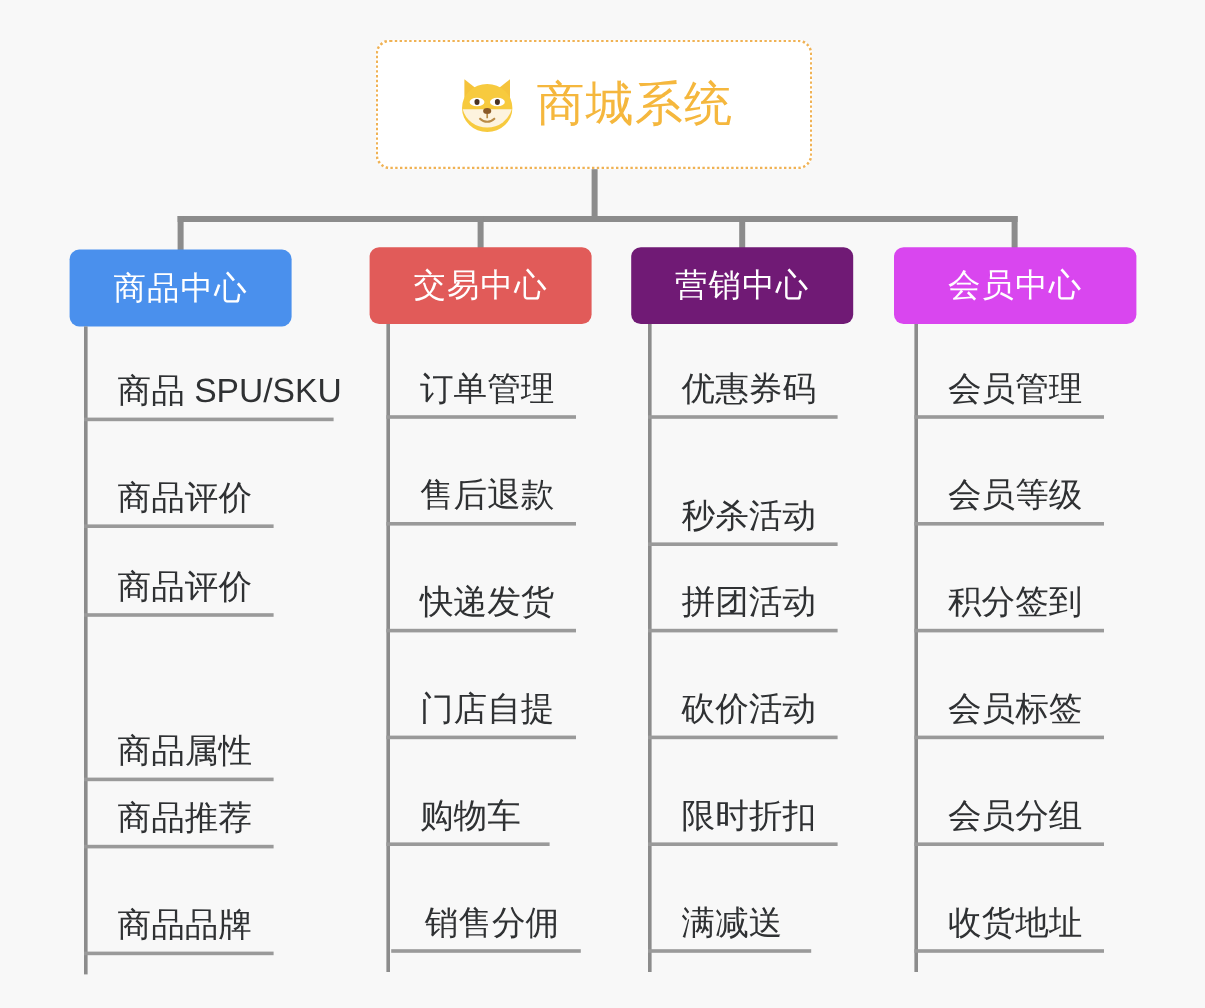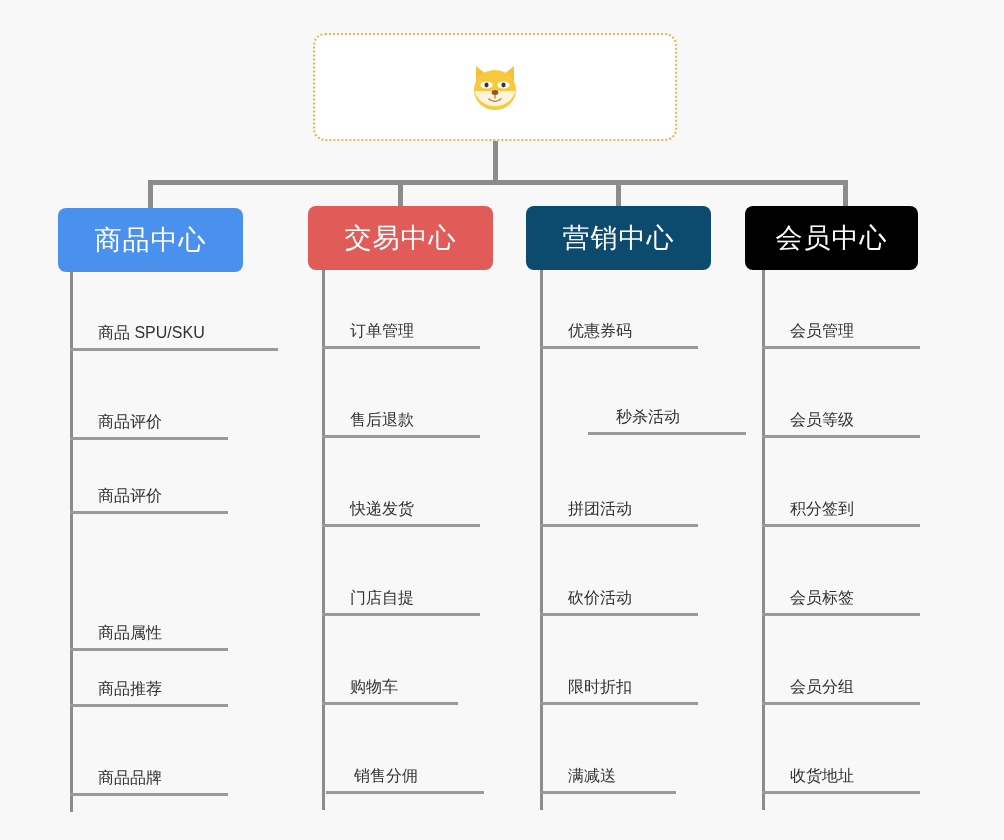--- a/index.html
+++ b/index.html
@@ -78,21 +78,21 @@
     background: #8c8c8c;
   }
   .leaf {
     position: absolute;
     height: 89px;
   }
   .leaf-label {
     position: absolute;
     left: 28px;
     bottom: 9px;
-    font-size: 16px;
+    font-size: 28px;
     line-height: 1.1;
     color: #2f3133;
     white-space: nowrap;
   }
   .leaf-rule {
     position: absolute;
     left: 0;
     bottom: 0;
     height: 3px;
     background: #9a9a9a;
@@ -112,41 +112,42 @@
         <path d="M6.6 31 a21 20 0 0 0 40.8 0 Z" fill="#fdf3de"></path>
         <ellipse cx="18.5" cy="25" rx="6.2" ry="3.6" fill="#ffffff"></ellipse>
         <ellipse cx="35.5" cy="25" rx="6.2" ry="3.6" fill="#ffffff"></ellipse>
         <ellipse cx="18.5" cy="25" rx="2.1" ry="2.4" fill="#4a3320"></ellipse>
         <ellipse cx="35.5" cy="25" rx="2.1" ry="2.4" fill="#4a3320"></ellipse>
         <ellipse cx="27" cy="32.5" rx="3.4" ry="2.5" fill="#8a5a28"></ellipse>
         <path d="M27 35 L27 38.5" stroke="#b98a46" stroke-width="1.4" fill="none"></path>
         <path d="M20.5 38.5 q6.5 6 13 0" stroke="#b98a46" stroke-width="1.6" fill="none"></path>
       </svg>
     </span>
+    <span class="root-title">商城系统</span>
   </div>
 
   <div class="conn conn-v" style="left:493px; top:141px; width:5px; height:42px;"></div>
 
   <div class="conn conn-h" style="left:148px; top:180px; width:700px; height:5px;"></div>
 
   <div class="conn conn-v" style="left:148px; top:180px; width:5px; height:30px;"></div>
   <div class="conn conn-v" style="left:398px; top:180px; width:5px; height:30px;"></div>
   <div class="conn conn-v" style="left:616px; top:180px; width:5px; height:30px;"></div>
   <div class="conn conn-v" style="left:843px; top:180px; width:5px; height:30px;"></div>
 
   <div class="col-header" style="left:58px; top:208px; width:185px; background:#4a90ed;">
     <span>商品中心</span>
   </div>
   <div class="col-header" style="left:308px; top:206px; width:185px; background:#e15b59;">
     <span>交易中心</span>
   </div>
-  <div class="col-header" style="left:526px; top:206px; width:185px; background:#0c4a6e;">
+  <div class="col-header" style="left:526px; top:206px; width:185px; background:#701a75;">
     <span>营销中心</span>
   </div>
-  <div class="col-header" style="left:745px; top:206px; width:173px; background:#000000;">
+  <div class="col-header" style="left:745px; top:206px; width:202px; background:#d946ef;">
     <span>会员中心</span>
   </div>
 
   <div class="col-spine" style="left:70px; top:272px; height:540px;"></div>
   <div class="leaf" style="left:70px; top:262px; width:208px;">
     <span class="leaf-label">商品 SPU/SKU</span>
     <span class="leaf-rule" style="width:208px;"></span>
   </div>
   <div class="leaf" style="left:70px; top:351px; width:158px;">
     <span class="leaf-label">商品评价</span>
@@ -193,21 +194,21 @@
   <div class="leaf" style="left:326px; top:705px; width:158px;">
     <span class="leaf-label">销售分佣</span>
     <span class="leaf-rule" style="width:158px;"></span>
   </div>
 
   <div class="col-spine" style="left:540px; top:270px; height:540px;"></div>
   <div class="leaf" style="left:540px; top:260px; width:158px;">
     <span class="leaf-label">优惠券码</span>
     <span class="leaf-rule" style="width:158px;"></span>
   </div>
-  <div class="leaf" style="left:540px; top:346px; width:158px;margin-left:48px;">
+  <div class="leaf" style="left:540px; top:366px; width:158px;">
     <span class="leaf-label">秒杀活动</span>
     <span class="leaf-rule" style="width:158px;"></span>
   </div>
   <div class="leaf" style="left:540px; top:438px; width:158px;">
     <span class="leaf-label">拼团活动</span>
     <span class="leaf-rule" style="width:158px;"></span>
   </div>
   <div class="leaf" style="left:540px; top:527px; width:158px;">
     <span class="leaf-label">砍价活动</span>
     <span class="leaf-rule" style="width:158px;"></span>

